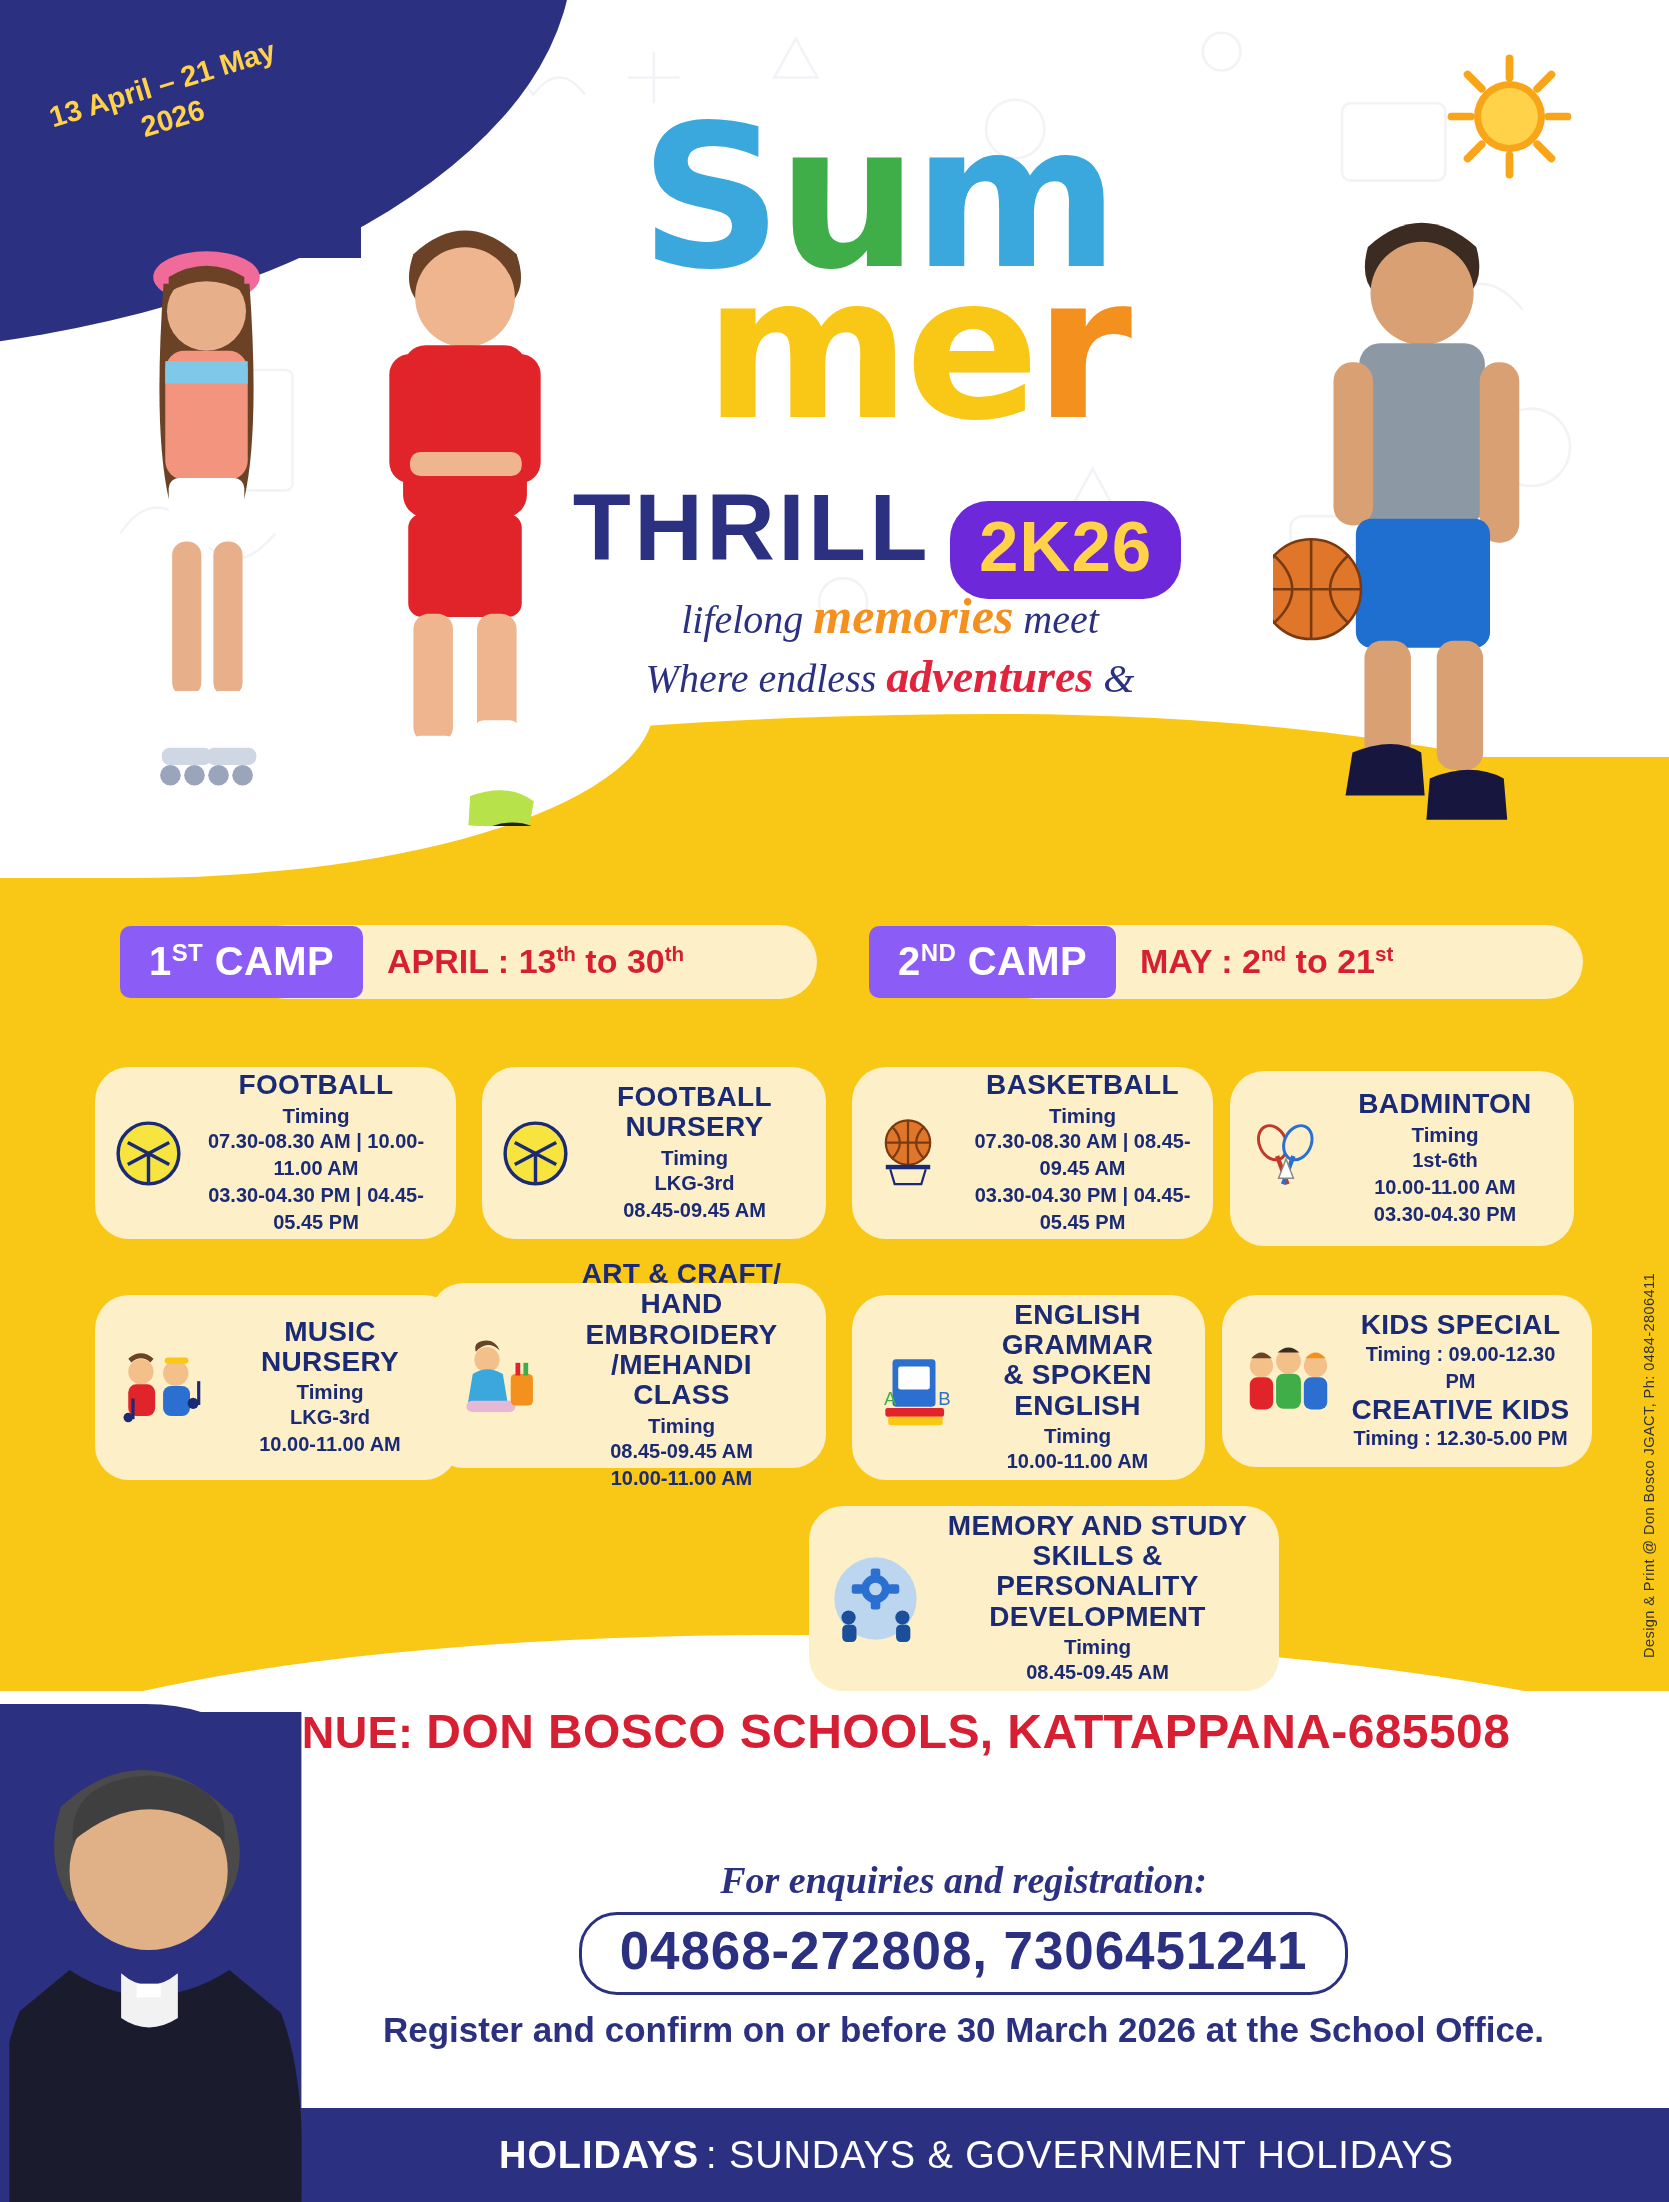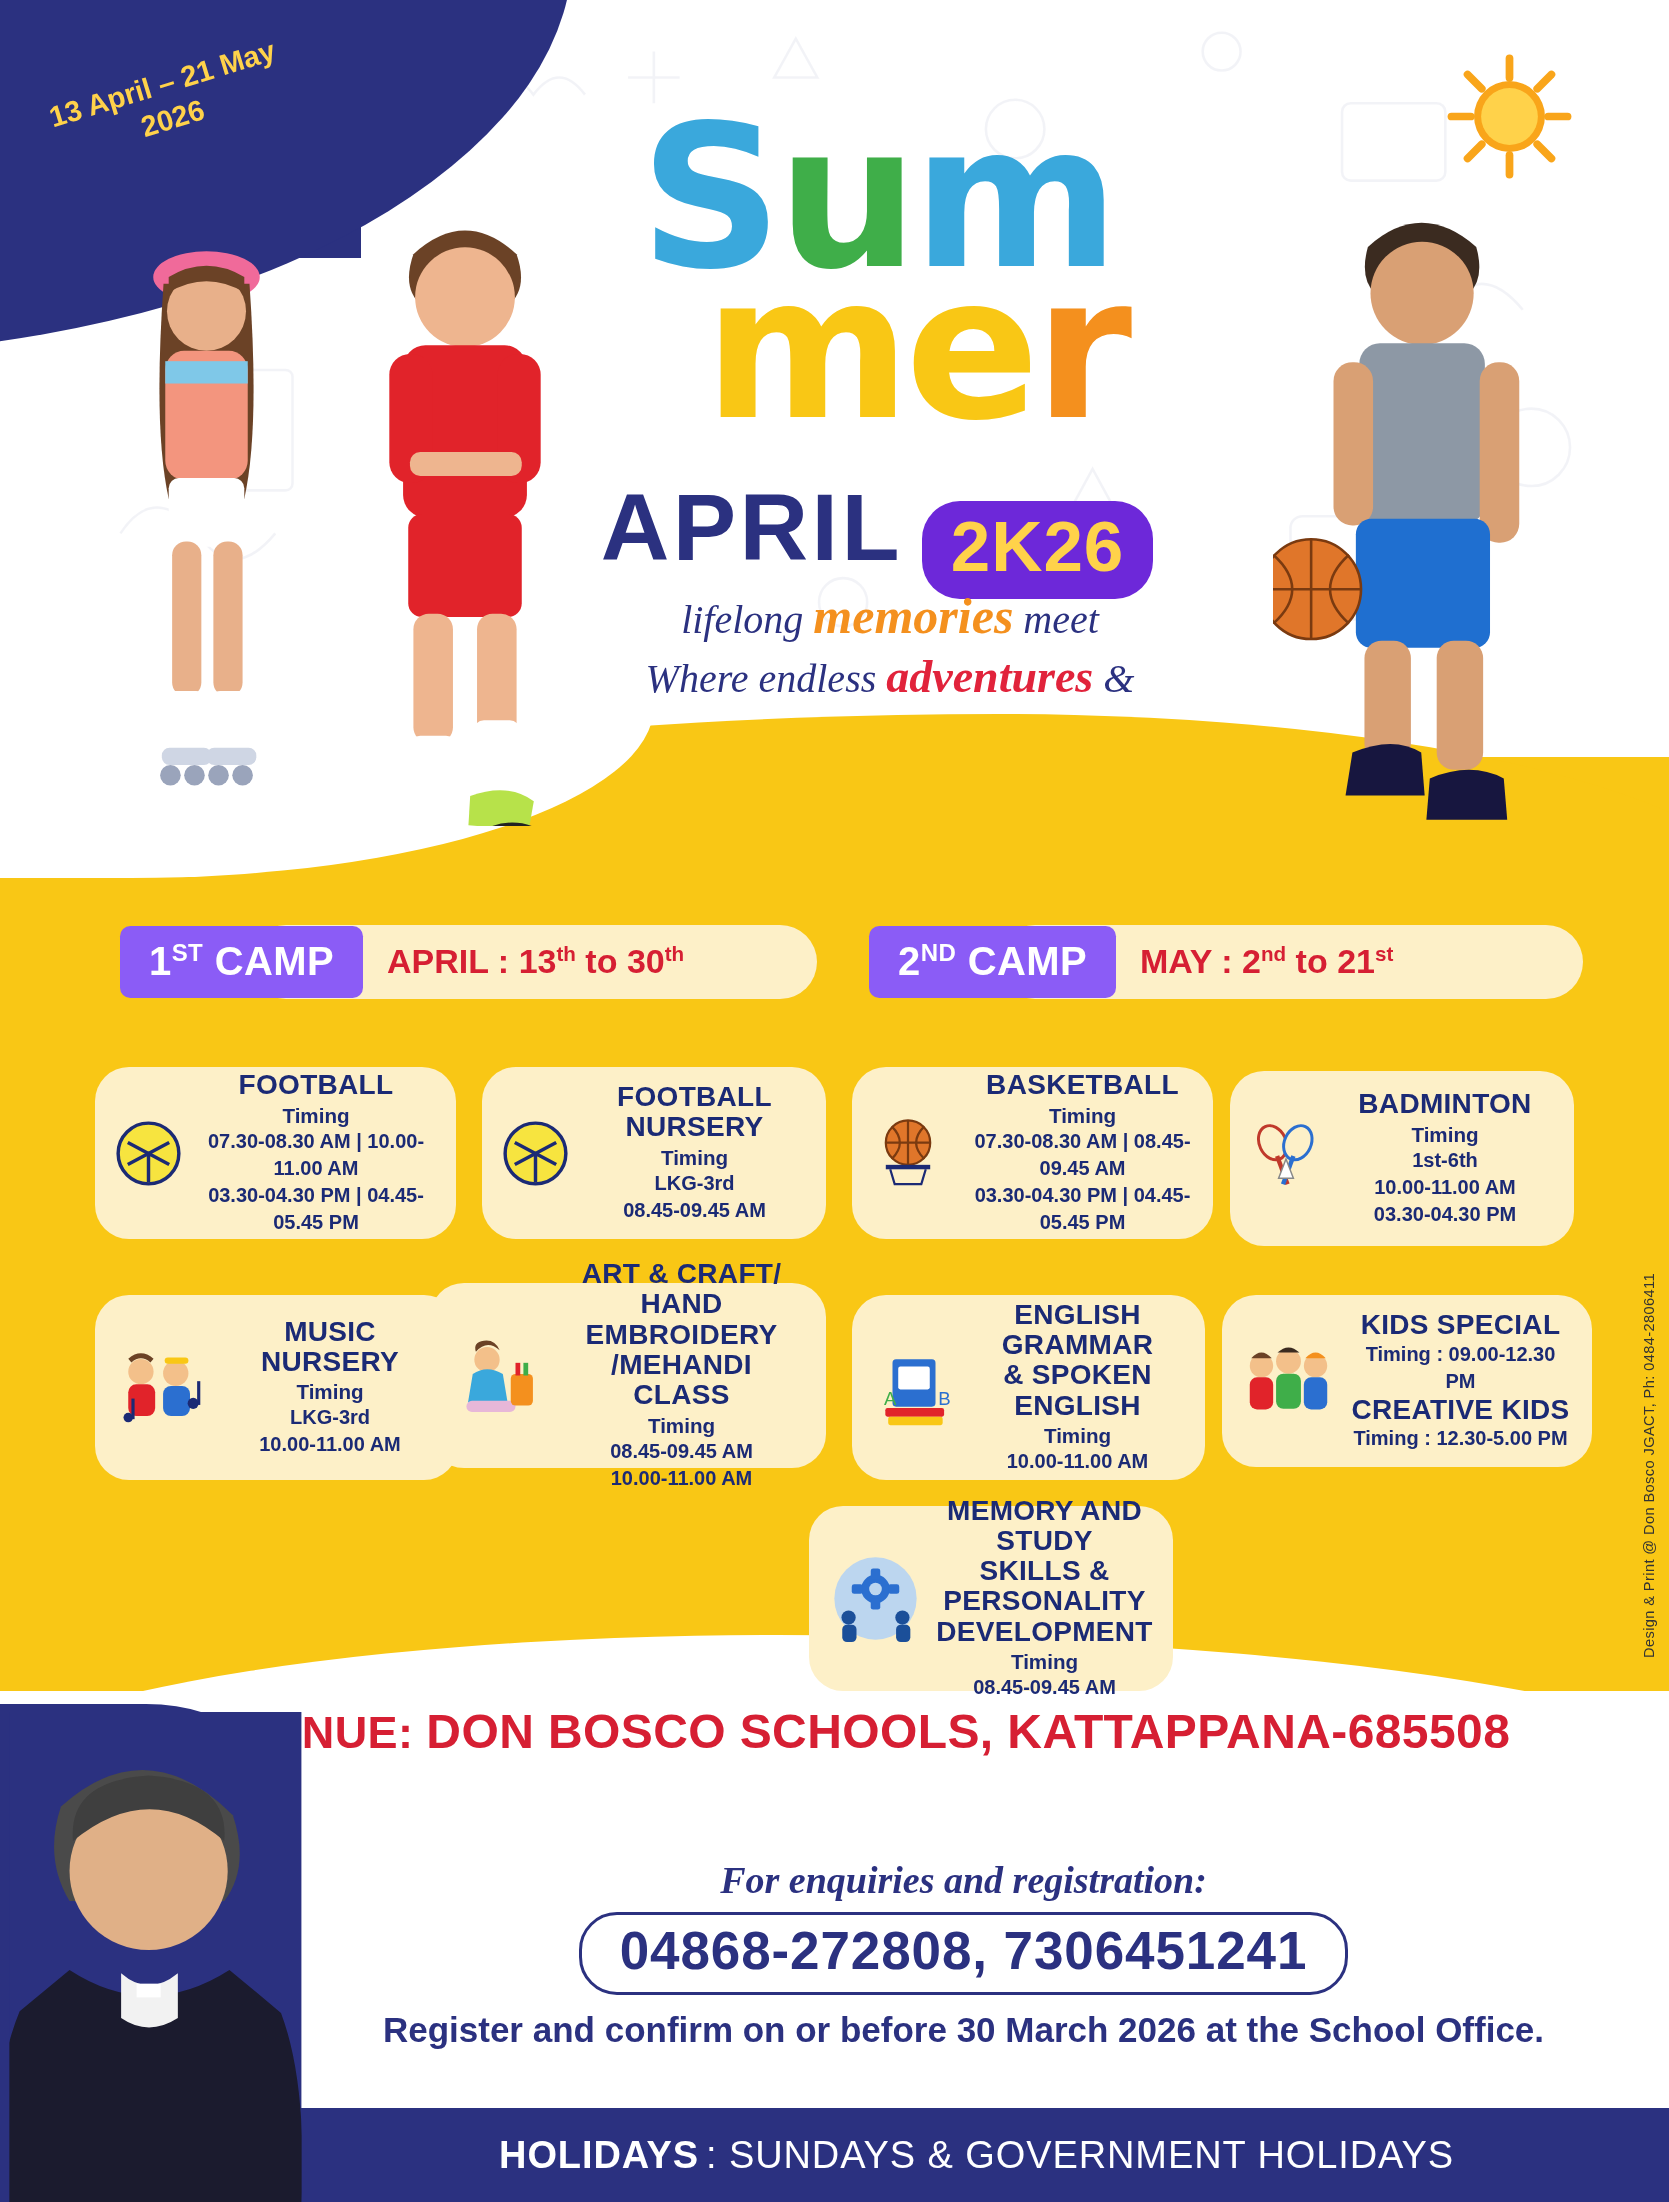--- a/index.html
+++ b/index.html
@@ -404,21 +404,21 @@
     <div class="logo-wrap">
       <div class="logo-summer">
         <div class="sum-word">
           <span class="l-s">S</span><span class="l-u">u</span><span class="l-m">m</span>
         </div>
         <div class="mer-word">
           <span class="l-m2">m</span><span class="l-e">e</span><span class="l-r">r</span>
         </div>
       </div>
       <div class="thrill-row">
-        <div class="thrill-text">APRIL</div>
+        <div class="thrill-text">THRILL</div>
         <div class="thrill-chip">2K26</div>
       </div>
       <div class="tagline">
         <div>
           <span>lifelong</span>
           <b class="mem">memories</b>
           <span>meet</span>
         </div>
         <div>
           <span>Where endless</span>
@@ -664,21 +664,21 @@
         <path d="M88 24 q14 -16 28 0" fill="#f4901e"></path>
       </svg>
       <div class="card-body">
         <div class="card-title">KIDS SPECIAL</div>
         <div class="card-line">Timing : 09.00-12.30 PM</div>
         <div class="card-title">CREATIVE KIDS</div>
         <div class="card-line">Timing : 12.30-5.00 PM</div>
       </div>
     </div>
 
-    <div class="card" style="left:809px; top:439px; width:364px; height:185px;">
+    <div class="card" style="left:809px; top:439px; width:470px; height:185px;">
       <svg class="card-icon" width="95" height="95" viewBox="0 0 120 120">
         <circle cx="60" cy="60" r="52" fill="#bcd6ef"></circle>
         <g fill="#2b6fd0">
           <circle cx="60" cy="48" r="18"></circle>
           <rect x="54" y="22" width="12" height="14" rx="3"></rect>
           <rect x="54" y="60" width="12" height="14" rx="3"></rect>
           <rect x="30" y="42" width="14" height="12" rx="3"></rect>
           <rect x="76" y="42" width="14" height="12" rx="3"></rect>
         </g>
         <circle cx="60" cy="48" r="8" fill="#bcd6ef"></circle>

